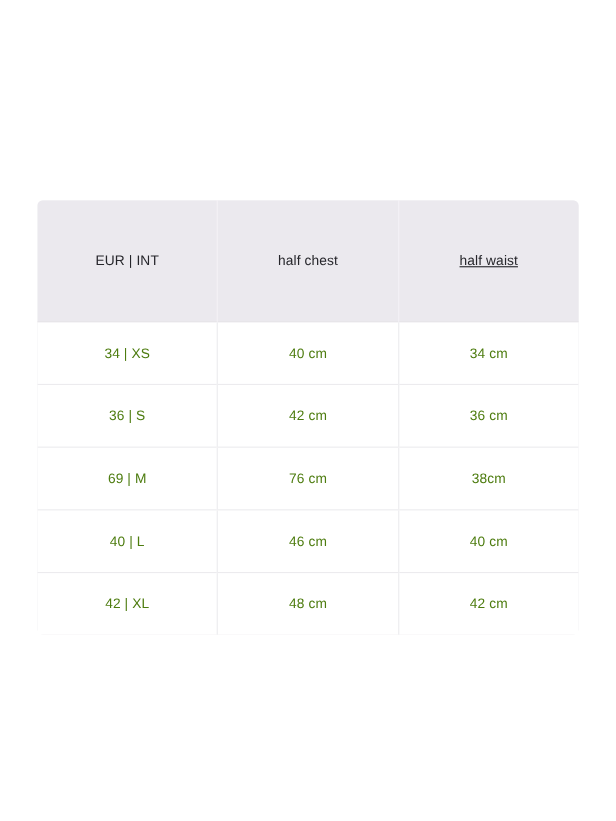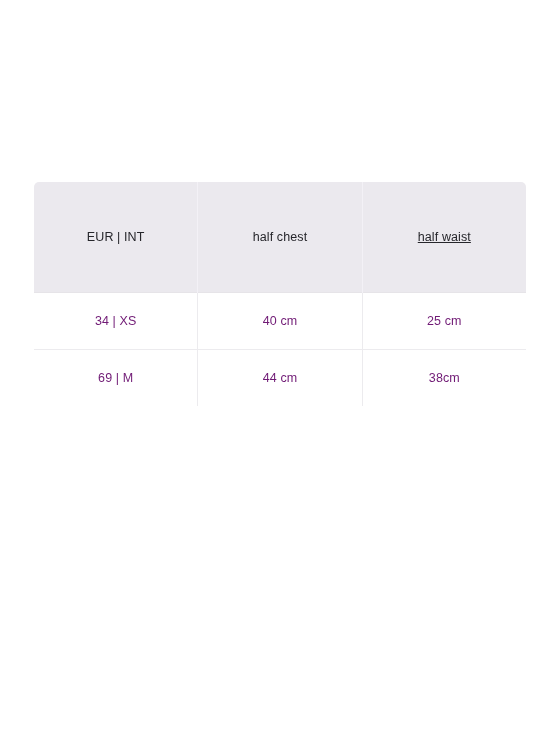--- a/index.html
+++ b/index.html
@@ -54,21 +54,21 @@
   }
   table.size-table thead th:last-child {
     border-right: none;
     text-decoration: underline;
   }
 
   table.size-table tbody td {
     height: 56px;
     padding: 0 6px;
     font-size: 12.5px;
-    color: #701a75;
+    color: #4d7c0f;
     text-align: center;
     vertical-align: middle;
     background: #ffffff;
     border-top: 1px solid #ecebee;
     border-right: 1px solid #ecebee;
     letter-spacing: 0.1px;
   }
   table.size-table tbody td:last-child {
     border-right: none;
   }
@@ -88,24 +88,39 @@
         <tr>
           <th>EUR | INT</th>
           <th>half chest</th>
           <th>half waist</th>
         </tr>
       </thead>
       <tbody>
         <tr>
           <td>34 | XS</td>
           <td>40 cm</td>
-          <td>25 cm</td>
+          <td>34 cm</td>
+        </tr>
+        <tr>
+          <td>36 | S</td>
+          <td>42 cm</td>
+          <td>36 cm</td>
         </tr>
         <tr>
           <td>69 | M</td>
-          <td>44 cm</td>
+          <td>76 cm</td>
           <td>38cm</td>
+        </tr>
+        <tr>
+          <td>40 | L</td>
+          <td>46 cm</td>
+          <td>40 cm</td>
+        </tr>
+        <tr>
+          <td>42 | XL</td>
+          <td>48 cm</td>
+          <td>42 cm</td>
         </tr>
       </tbody>
     </table>
   </div>
 
 </div>
 
 </body></html>

